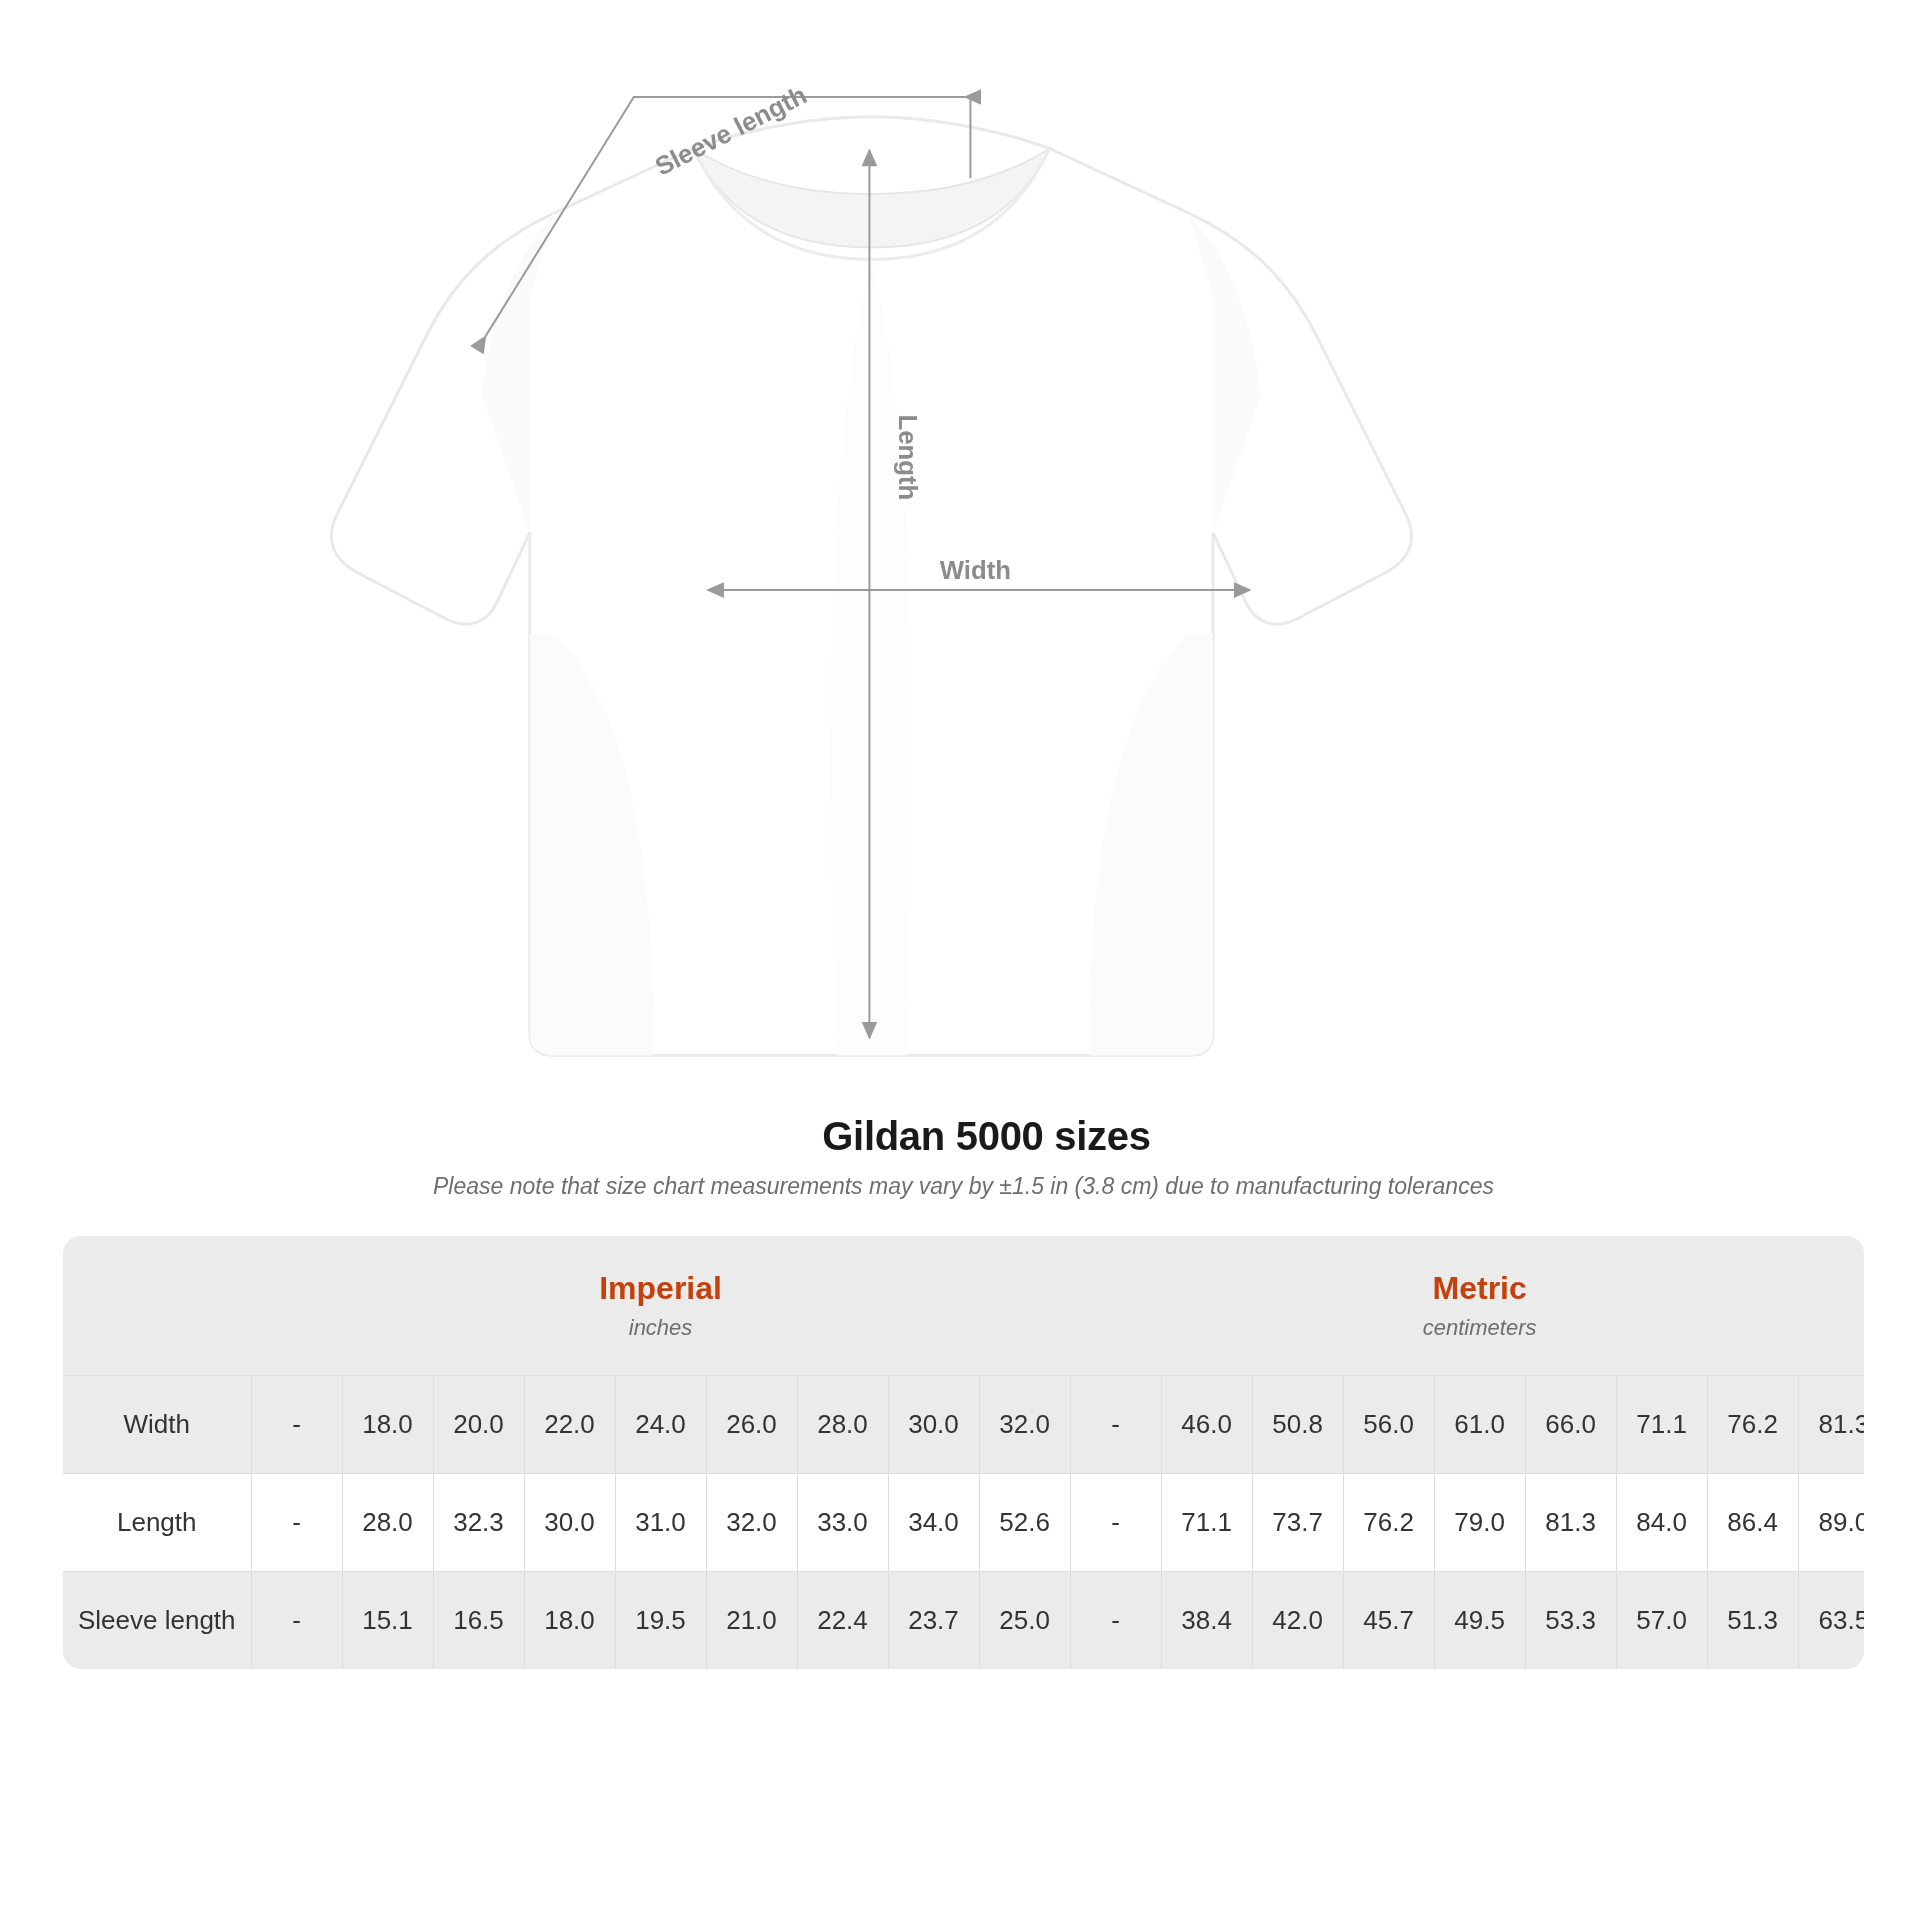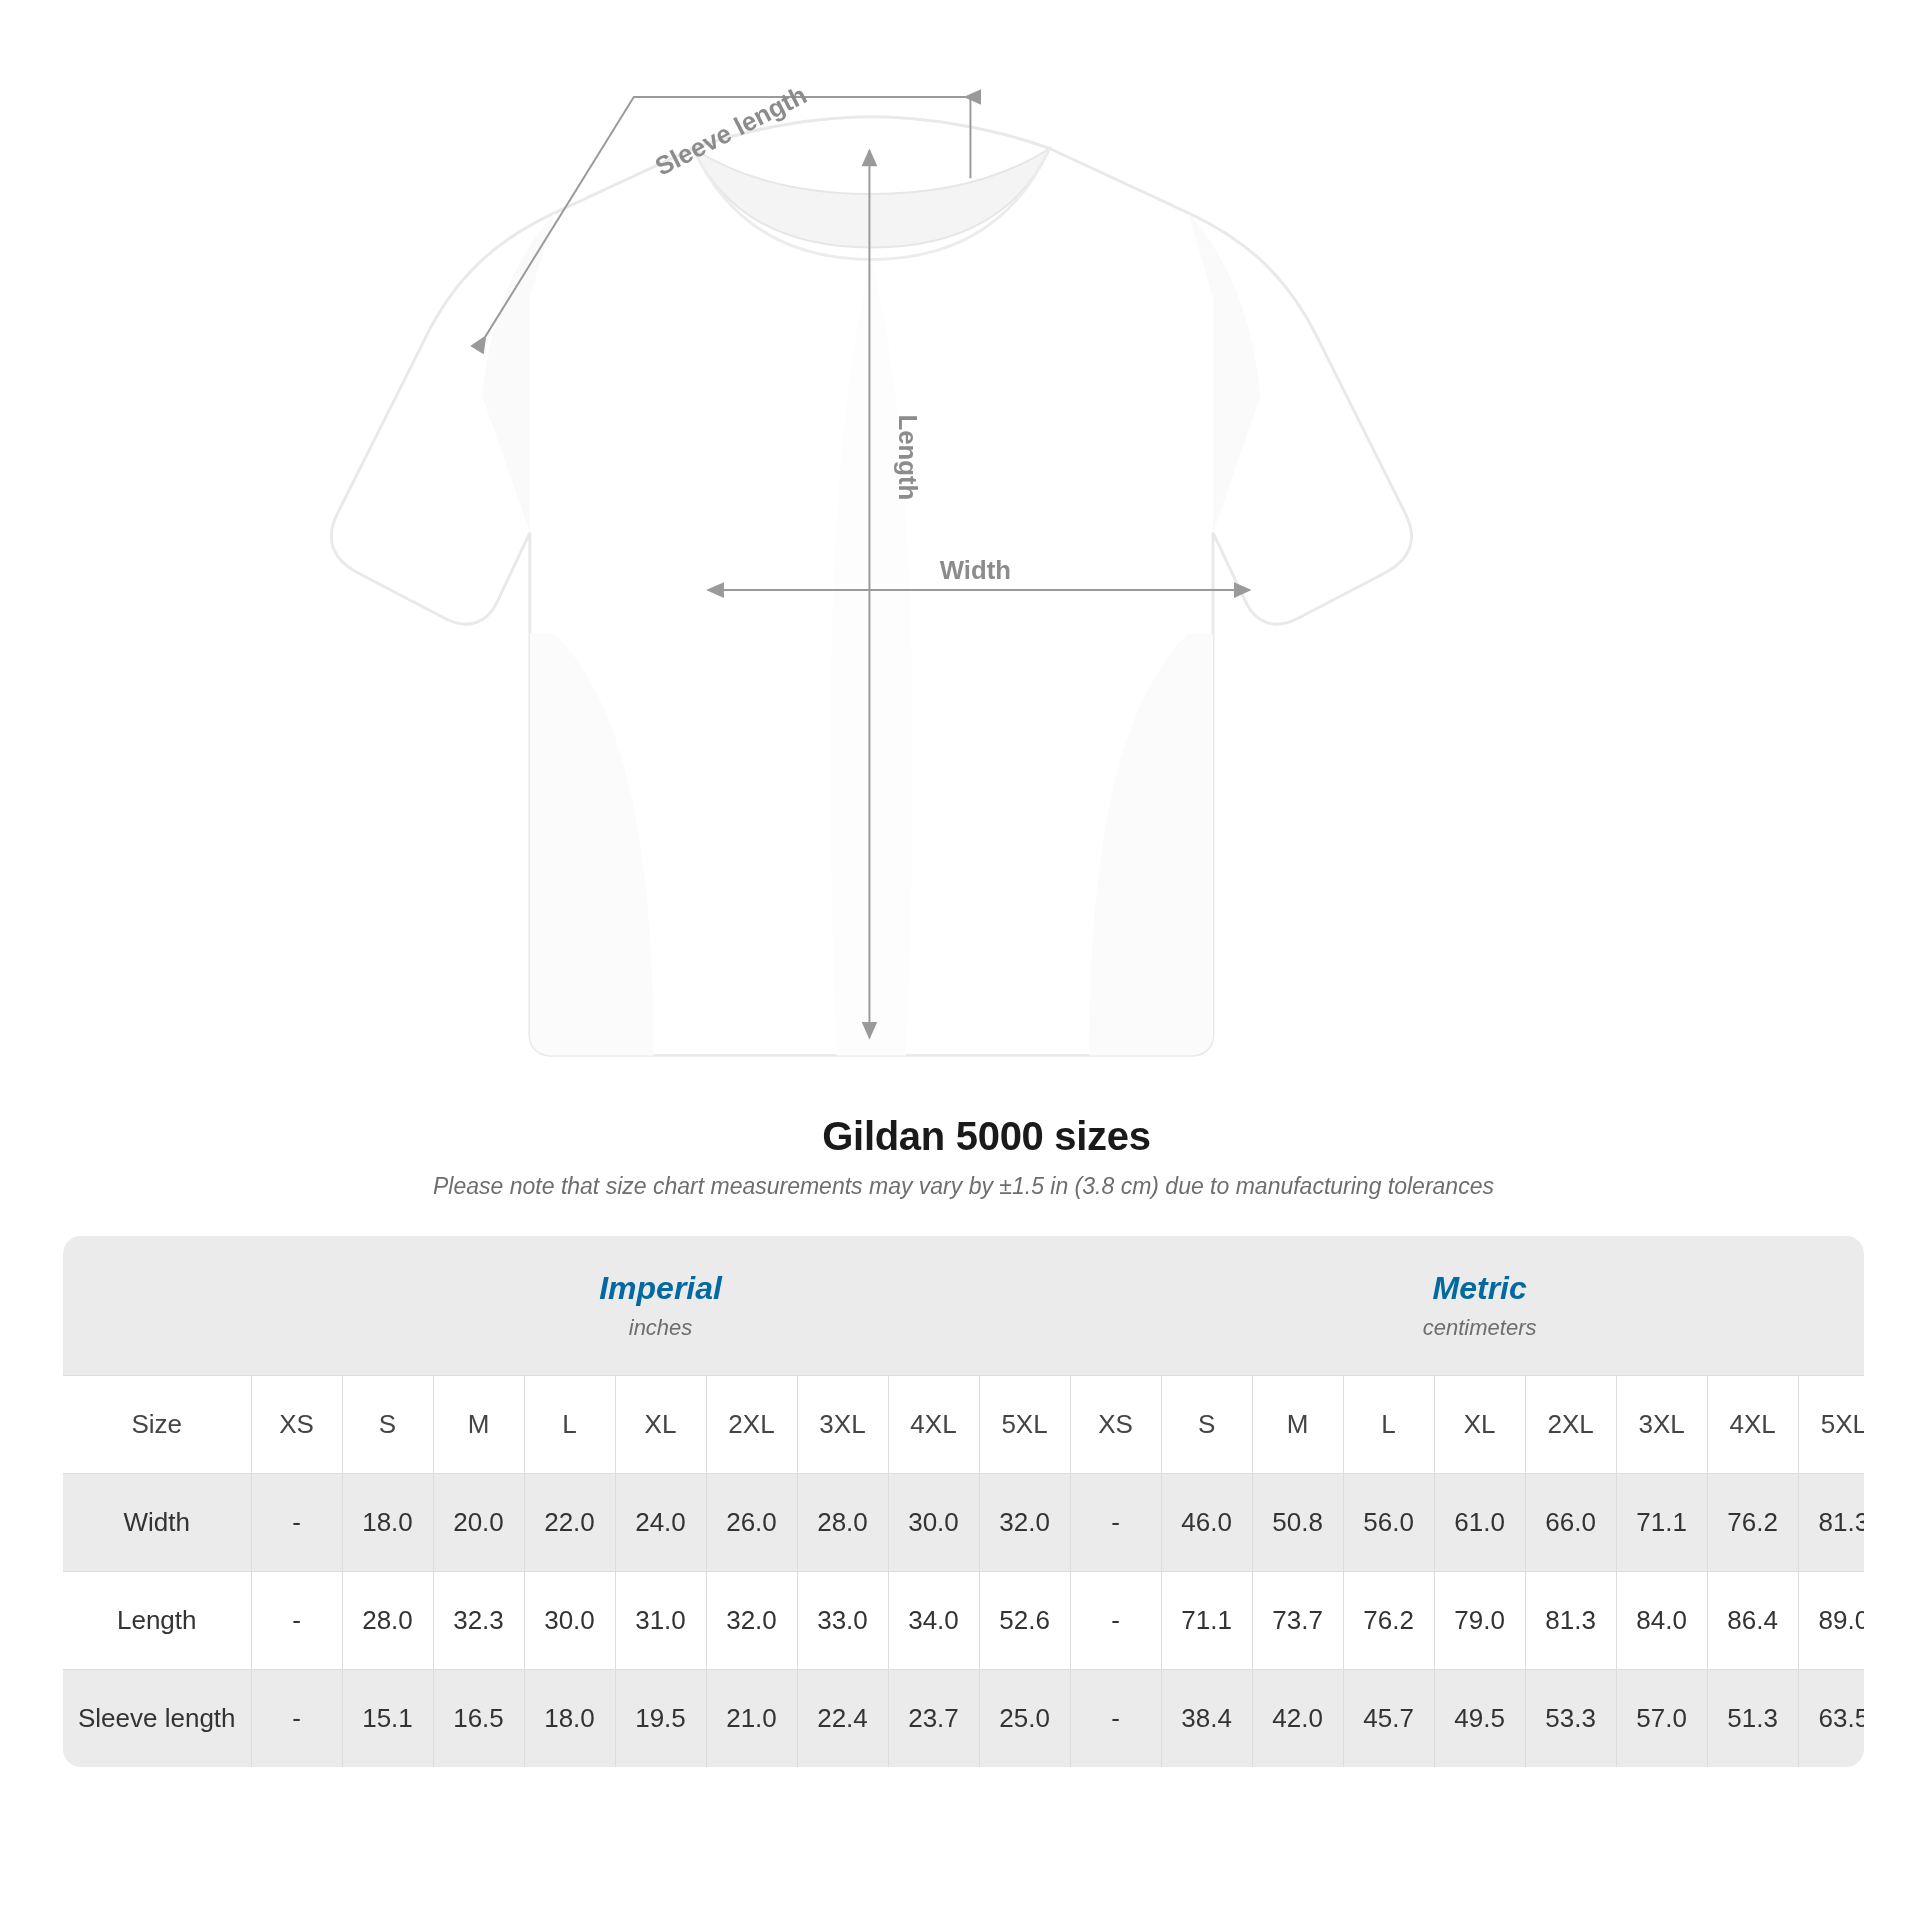--- a/index.html
+++ b/index.html
@@ -66,23 +66,22 @@
     vertical-align: middle;
     font-weight: normal;
   }
   .unit-head-cell {
     background: #ebebeb;
     height: 139px;
     padding: 0;
   }
   .unit-name {
     font-size: 32px;
-    font-style: italic;
     font-weight: bold;
-    color: #0369a1;
+    color: #c2410c;
   }
   .unit-sub {
     font-size: 22px;
     font-style: italic;
     color: #6e6e6e;
     margin-top: 8px;
   }
   .blank-head {
     background: #ebebeb;
   }
@@ -232,43 +231,20 @@
         <td class="unit-head-cell" colspan="9">
           <div class="unit-name">Imperial</div>
           <div class="unit-sub">inches</div>
         </td>
         <td class="unit-head-cell" colspan="9">
           <div class="unit-name">Metric</div>
           <div class="unit-sub">centimeters</div>
         </td>
       </tr>
 
-      <tr class="size-head-row rowline">
-        <td class="row-label-cell row-label">Size</td>
-
-        <td class="sep">XS</td>
-        <td class="sep">S</td>
-        <td class="sep">M</td>
-        <td class="sep">L</td>
-        <td class="sep">XL</td>
-        <td class="sep">2XL</td>
-        <td class="sep">3XL</td>
-        <td class="sep">4XL</td>
-        <td class="sep">5XL</td>
-
-        <td class="grp-sep">XS</td>
-        <td class="sep">S</td>
-        <td class="sep">M</td>
-        <td class="sep">L</td>
-        <td class="sep">XL</td>
-        <td class="sep">2XL</td>
-        <td class="sep">3XL</td>
-        <td class="sep">4XL</td>
-        <td class="sep">5XL</td>
-      </tr>
 
       <tr class="data-row shaded rowline">
         <td class="row-label">Width</td>
         <td class="sep">-</td>
         <td class="sep">18.0</td>
         <td class="sep">20.0</td>
         <td class="sep">22.0</td>
         <td class="sep">24.0</td>
         <td class="sep">26.0</td>
         <td class="sep">28.0</td>

